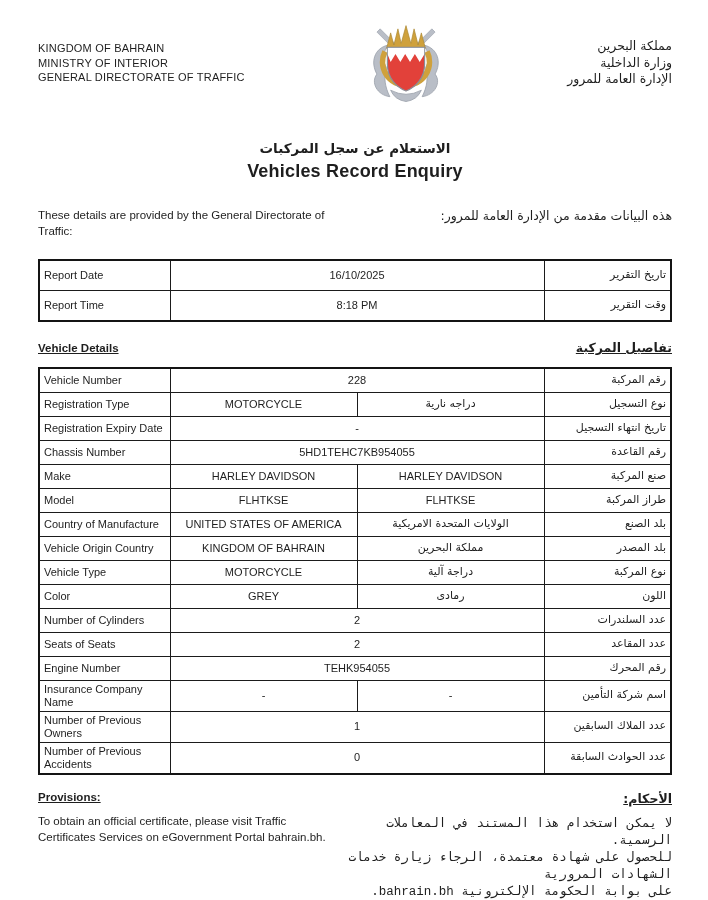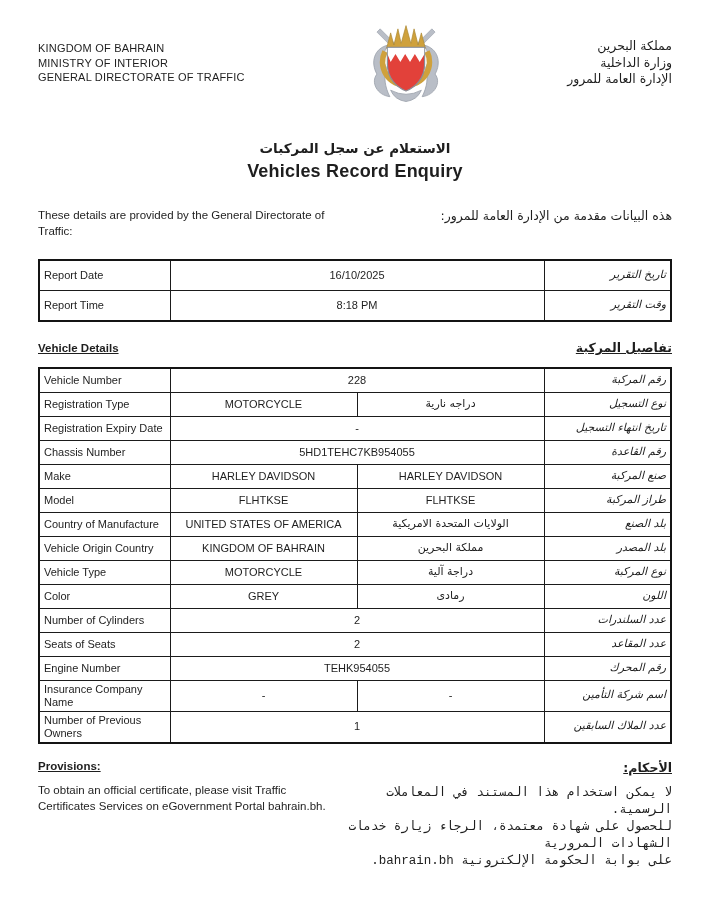--- a/index.html
+++ b/index.html
@@ -24,21 +24,21 @@
   
   .intro { display:flex; justify-content:space-between; margin-top:26px; align-items:flex-start; }
   .intro-en { font-size:11.5px; line-height:15.5px; max-width:300px; }
   .intro-ar { font-size:12.5px; text-align:right; }
 
   
   table.doc-table { width:100%; border-collapse:collapse; table-layout:fixed; border:2.5px solid #141414; }
   table.doc-table td { border:1.7px solid #1b1b1b; font-size:11px; padding:2px 4px; vertical-align:middle; line-height:1.18; overflow:hidden; }
   td.lbl { text-align:left; }
   td.val { text-align:center; }
-  td.arl { text-align:right; font-size:12px; font-family:"DejaVu Sans", sans-serif; direction:rtl;font-style:italic; }
+  td.arl { text-align:right; font-size:12px; font-family:"DejaVu Sans", sans-serif; direction:rtl; }
   td.arv { font-size:11.5px; font-family:"DejaVu Sans", sans-serif; direction:rtl; text-align:center; }
   table.report-table { margin-top:20px; }
   table.report-table td { height:25px; }
   table.vehicle-table { margin-top:12px;border-radius:29px; }
   table.vehicle-table td { height:19px; }
 
   
   .section-heading { display:flex; justify-content:space-between; margin-top:18px; align-items:baseline; }
   .heading-en { font-size:11.5px; font-weight:bold; text-decoration:underline; }
   .heading-ar { font-size:12.5px; font-weight:bold; text-decoration:underline; }
@@ -214,20 +214,25 @@
         <tr>
           <td class="lbl">Insurance Company Name</td>
           <td class="val">-</td>
           <td class="val">-</td>
           <td class="arl" dir="rtl">اسم شركة التأمين</td>
         </tr>
         <tr>
           <td class="lbl">Number of Previous Owners</td>
           <td class="val" colspan="2">1</td>
           <td class="arl" dir="rtl">عدد الملاك السابقين</td>
+        </tr>
+        <tr>
+          <td class="lbl">Number of Previous Accidents</td>
+          <td class="val" colspan="2">0</td>
+          <td class="arl" dir="rtl">عدد الحوادث السابقة</td>
         </tr>
       </tbody>
   </table>
 
   <div class="provisions">
     <div class="prov-col-en">
       <div class="heading-en prov-heading">Provisions:</div>
       <div class="prov-lines-en">
           <div class="line">To obtain an official certificate, please visit Traffic</div>
           <div class="line">Certificates Services on eGovernment Portal bahrain.bh.</div>

